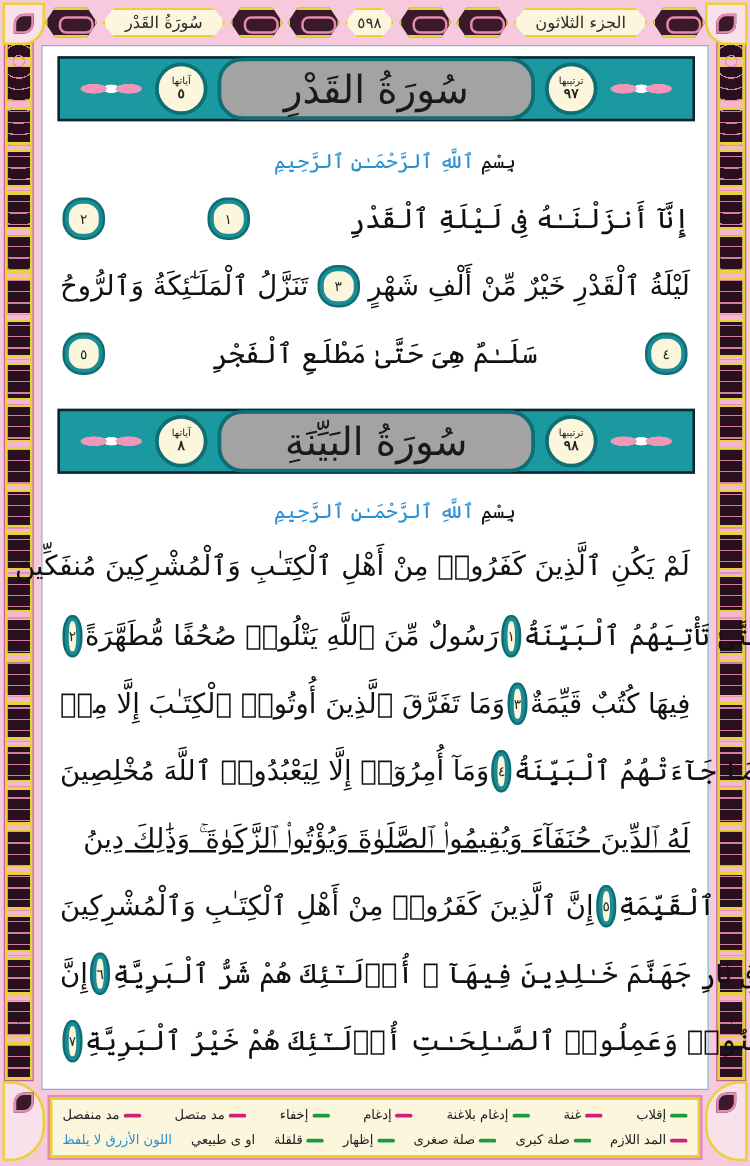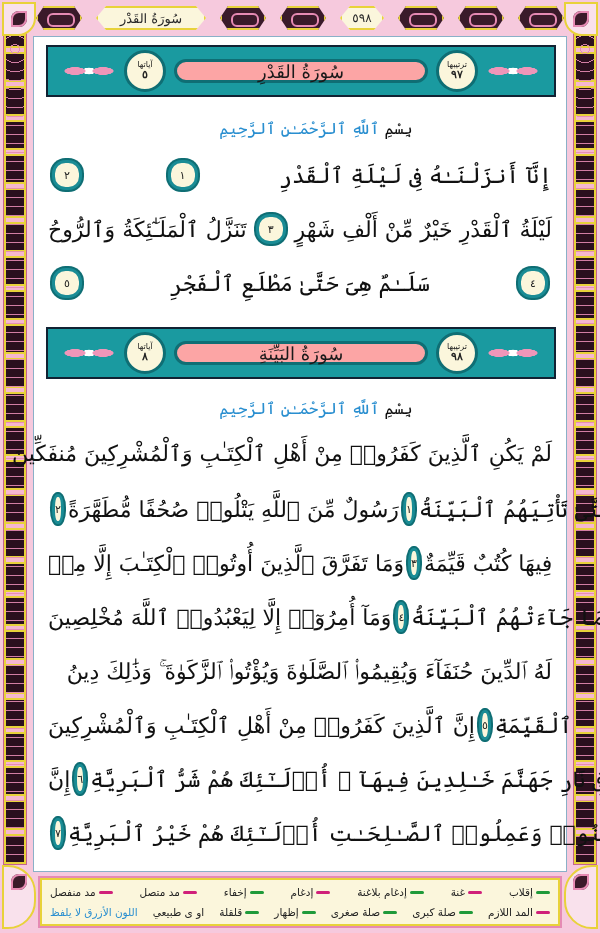--- a/index.html
+++ b/index.html
@@ -82,24 +82,24 @@
     width: 42px; height: 42px; border-radius: 50%;
     background: #fbf6dc; border: 3px solid #0f6e74;
     display: flex; flex-direction: column; align-items: center; justify-content: center;
     font-family: "DejaVu Serif", serif; font-size: 8px; line-height: 1.1; color: #222;
   }
   .banner-medallion.left { margin-left: 72px; }
   .banner-medallion.right { margin-right: 72px; }
   .banner-medallion .num { font-size: 11px; font-weight: bold; }
   .banner-title {
     position: relative; z-index: 2;
-    flex: 1; margin: 0 8px; height: 24px;
-    background: #fca5a5; border: 3px solid #0f6e74; border-radius: 20px;
+    flex: 1; margin: 0 8px; height: 50px;
+    background: #a3a3a3; border: 3px solid #0f6e74; border-radius: 20px;
     display: flex; align-items: center; justify-content: center;
-    font-family: "DejaVu Serif", serif; font-size: 18px; color: #1a1a1a;
+    font-family: "DejaVu Serif", serif; font-size: 31px; color: #1a1a1a;
   }
 
   .bismillah {
     position: absolute; left: 0; width: 100%; text-align: center;
     font-family: "DejaVu Serif", serif; font-size: 16px; color: #111; direction: rtl; padding-left: 32px;
   }
   .bismillah .blue { color: #2a8fd0; }
 
   .ayah-line {
     position: absolute; left: 14px; right: 14px; height: 40px;
@@ -142,20 +142,21 @@
   <div class="corner corner-br"></div>
 
   <div class="top-bar">
     <div class="cartouche"></div>
     <div class="label-box label-surah">سُورَةُ القَدْر</div>
     <div class="cartouche"></div>
     <div class="cartouche"></div>
     <div class="label-box label-page">٥٩٨</div>
     <div class="cartouche"></div>
     <div class="cartouche"></div>
+    <div class="label-box label-juz">الجزء الثلاثون</div>
     <div class="cartouche"></div>
   </div>
 </div>
 
 <div class="page">
 
   <div class="surah-banner" style="top:8px;">
     <div class="banner-medallion left">
       <span>آياتها</span>
       <span class="num">٥</span>
@@ -224,21 +225,21 @@
     <span class="seg">فِيهَا كُتُبٌ قَيِّمَةٌ</span>
   </div>
 
   <div class="ayah-line" style="top:560px;">
     <span class="seg">وَمَآ أُمِرُوٓا۟ إِلَّا لِيَعْبُدُوا۟ ٱللَّهَ مُخْلِصِينَ</span>
     <span class="marker">٤</span>
     <span class="seg">بَعْدِ مَا جَآءَتْهُمُ ٱلْبَيِّنَةُ</span>
   </div>
 
   <div class="ayah-line" style="top:614px;">
-    <span class="seg" style="width:100%;">لَهُ ٱلدِّينَ حُنَفَآءَ وَيُقِيمُوا۟ ٱلصَّلَوٰةَ وَيُؤْتُوا۟ ٱلزَّكَوٰةَ ۚ وَذَٰلِكَ دِينُ</span>
+    <span class="seg" style="width:100%;text-decoration:underline;">لَهُ ٱلدِّينَ حُنَفَآءَ وَيُقِيمُوا۟ ٱلصَّلَوٰةَ وَيُؤْتُوا۟ ٱلزَّكَوٰةَ ۚ وَذَٰلِكَ دِينُ</span>
   </div>
 
   <div class="ayah-line" style="top:668px;">
     <span class="seg">إِنَّ ٱلَّذِينَ كَفَرُوا۟ مِنْ أَهْلِ ٱلْكِتَـٰبِ وَٱلْمُشْرِكِينَ</span>
     <span class="marker">٥</span>
     <span class="seg">ٱلْقَيِّمَةِ</span>
   </div>
 
   <div class="ayah-line" style="top:722px;">
     <span class="seg">إِنَّ</span>

